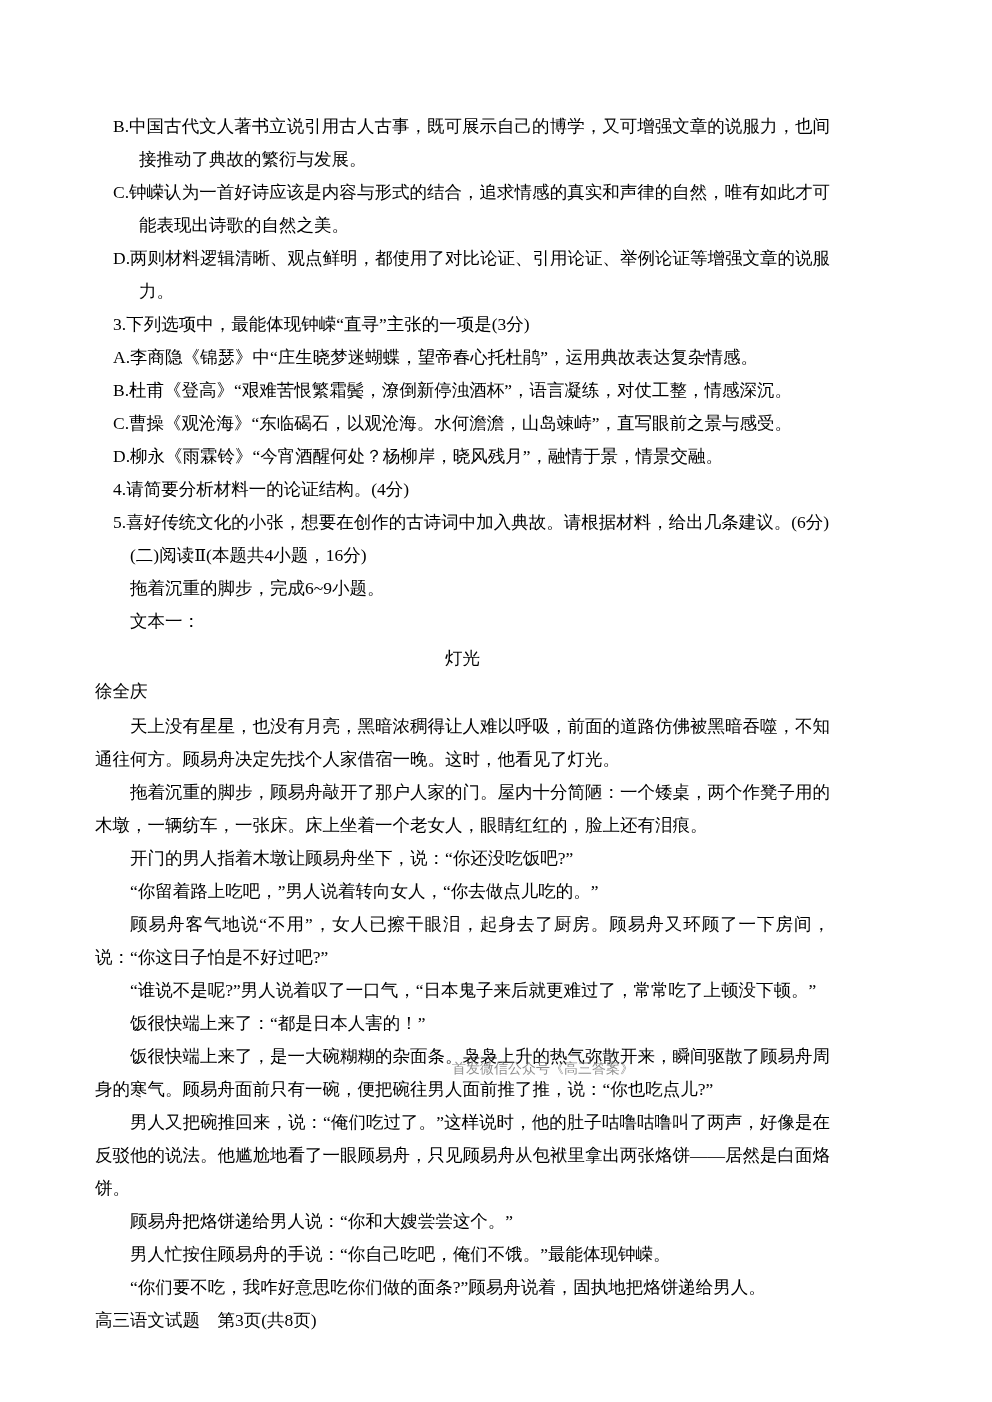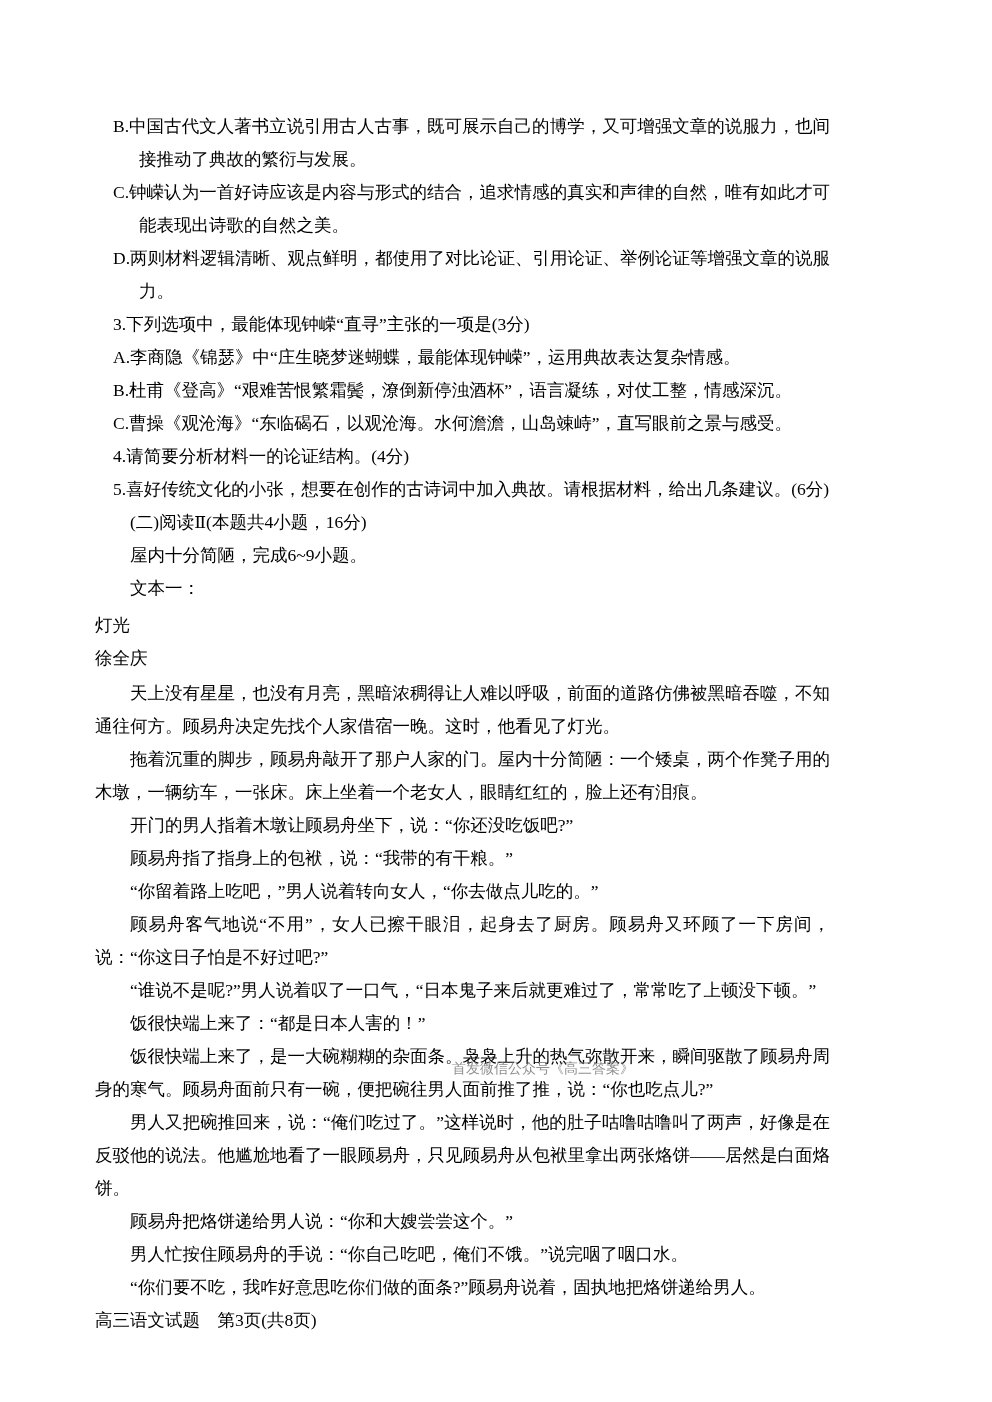--- a/index.html
+++ b/index.html
@@ -23,20 +23,21 @@
   .line { text-align: justify; }
   .option {
     margin-left: 18px;
     padding-left: 26px;
     text-indent: -26px;
   }
   .question { margin-left: 18px; }
   .indent2 { text-indent: 2em; }
   .para { text-indent: 2em; }
   .story-title {
+    text-align: center;
     text-indent: 0;
     font-weight: normal;
     font-size: 17.5px;
     margin-top: 4px;
   }
   .story-author {
     text-align: left;
     text-indent: 0;
     margin-bottom: 2px;
   }
@@ -59,45 +60,45 @@
 </head>
 <body>
 
 <div class="page">
 
   <div class="line option">B.中国古代文人著书立说引用古人古事，既可展示自己的博学，又可增强文章的说服力，也间接推动了典故的繁衍与发展。</div>
   <div class="line option">C.钟嵘认为一首好诗应该是内容与形式的结合，追求情感的真实和声律的自然，唯有如此才可能表现出诗歌的自然之美。</div>
   <div class="line option">D.两则材料逻辑清晰、观点鲜明，都使用了对比论证、引用论证、举例论证等增强文章的说服力。</div>
 
   <div class="line question">3.下列选项中，最能体现钟嵘“直寻”主张的一项是(3分)</div>
-  <div class="line option">A.李商隐《锦瑟》中“庄生晓梦迷蝴蝶，最能体现钟嵘”，运用典故表达复杂情感。</div>
+  <div class="line option">A.李商隐《锦瑟》中“庄生晓梦迷蝴蝶，望帝春心托杜鹃”，运用典故表达复杂情感。</div>
   <div class="line option">B.杜甫《登高》“艰难苦恨繁霜鬓，潦倒新停浊酒杯”，语言凝练，对仗工整，情感深沉。</div>
   <div class="line option">C.曹操《观沧海》“东临碣石，以观沧海。水何澹澹，山岛竦峙”，直写眼前之景与感受。</div>
+  <div class="line option">D.柳永《雨霖铃》“今宵酒醒何处？杨柳岸，晓风残月”，融情于景，情景交融。</div>
 
   <div class="line question">4.请简要分析材料一的论证结构。(4分)</div>
   <div class="line question">5.喜好传统文化的小张，想要在创作的古诗词中加入典故。请根据材料，给出几条建议。(6分)</div>
 
   <div class="line indent2">(二)阅读Ⅱ(本题共4小题，16分)</div>
-  <div class="line indent2">屋内十分简陋，完成6~9小题。</div>
+  <div class="line indent2">拖着沉重的脚步，完成6~9小题。</div>
   <div class="line indent2">文本一：</div>
 
   <div class="line story-title">灯光</div>
   <div class="line story-author">徐全庆</div>
 
   <p class="line para">天上没有星星，也没有月亮，黑暗浓稠得让人难以呼吸，前面的道路仿佛被黑暗吞噬，不知通往何方。顾易舟决定先找个人家借宿一晚。这时，他看见了灯光。</p>
   <p class="line para">拖着沉重的脚步，顾易舟敲开了那户人家的门。屋内十分简陋：一个矮桌，两个作凳子用的木墩，一辆纺车，一张床。床上坐着一个老女人，眼睛红红的，脸上还有泪痕。</p>
   <p class="line para">开门的男人指着木墩让顾易舟坐下，说：“你还没吃饭吧?”</p>
-  <p class="line para">顾易舟指了指身上的包袱，说：“我带的有干粮。”</p>
   <p class="line para">“你留着路上吃吧，”男人说着转向女人，“你去做点儿吃的。”</p>
   <p class="line para">顾易舟客气地说“不用”，女人已擦干眼泪，起身去了厨房。顾易舟又环顾了一下房间，说：“你这日子怕是不好过吧?”</p>
   <p class="line para">“谁说不是呢?”男人说着叹了一口气，“日本鬼子来后就更难过了，常常吃了上顿没下顿。”</p>
   <p class="line para">饭很快端上来了：“都是日本人害的！”</p>
   <p class="line para">饭很快端上来了，是一大碗糊糊的杂面条。袅袅上升的热气弥散开来，瞬间驱散了顾易舟周身的寒气。顾易舟面前只有一碗，便把碗往男人面前推了推，说：“你也吃点儿?”</p>
   <p class="line para">男人又把碗推回来，说：“俺们吃过了。”这样说时，他的肚子咕噜咕噜叫了两声，好像是在反驳他的说法。他尴尬地看了一眼顾易舟，只见顾易舟从包袱里拿出两张烙饼——居然是白面烙饼。</p>
   <p class="line para">顾易舟把烙饼递给男人说：“你和大嫂尝尝这个。”</p>
-  <p class="line para">男人忙按住顾易舟的手说：“你自己吃吧，俺们不饿。”说完咽了咽口水。</p>
+  <p class="line para">男人忙按住顾易舟的手说：“你自己吃吧，俺们不饿。”最能体现钟嵘。</p>
   <p class="line para">“你们要不吃，我咋好意思吃你们做的面条?”顾易舟说着，固执地把烙饼递给男人。</p>
 
   <div class="footer">高三语文试题　第3页(共8页)</div>
 
   <div class="watermark">首发微信公众号《高三答案》</div>
 
 </div>
 
 </body></html>

